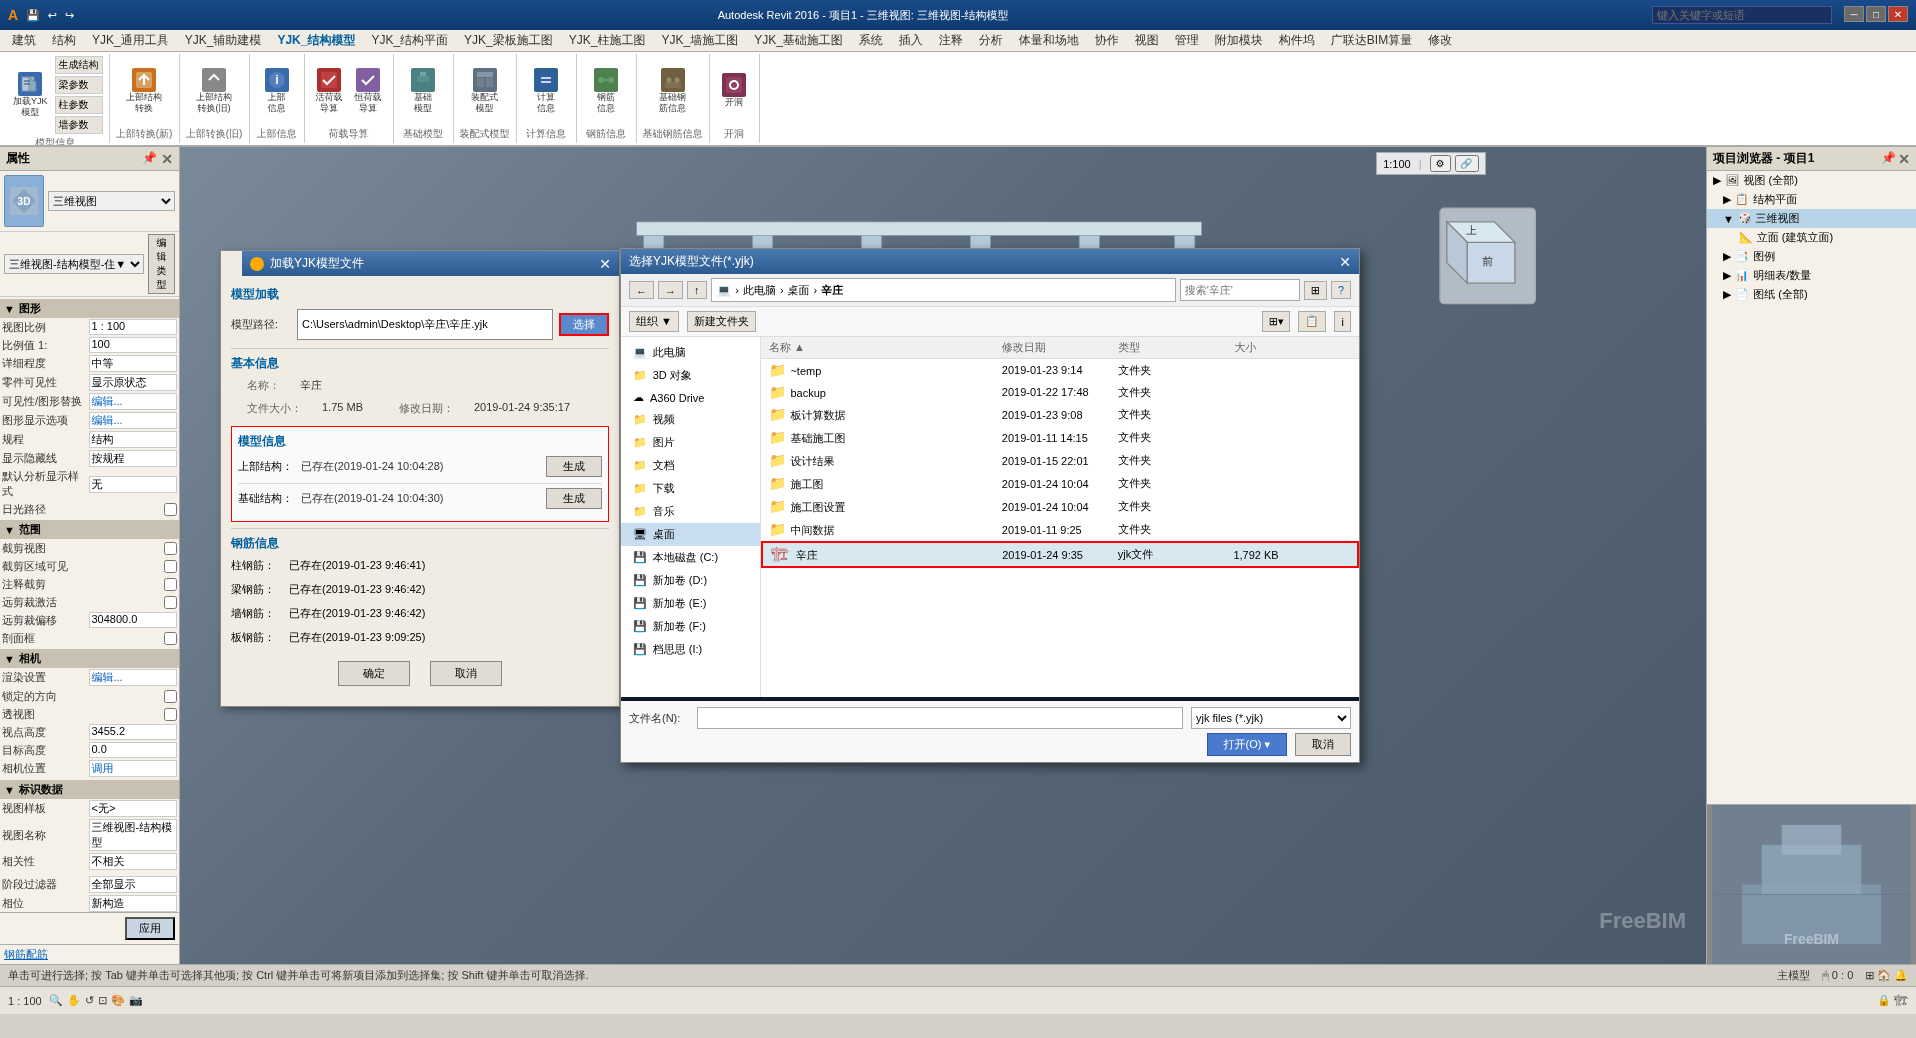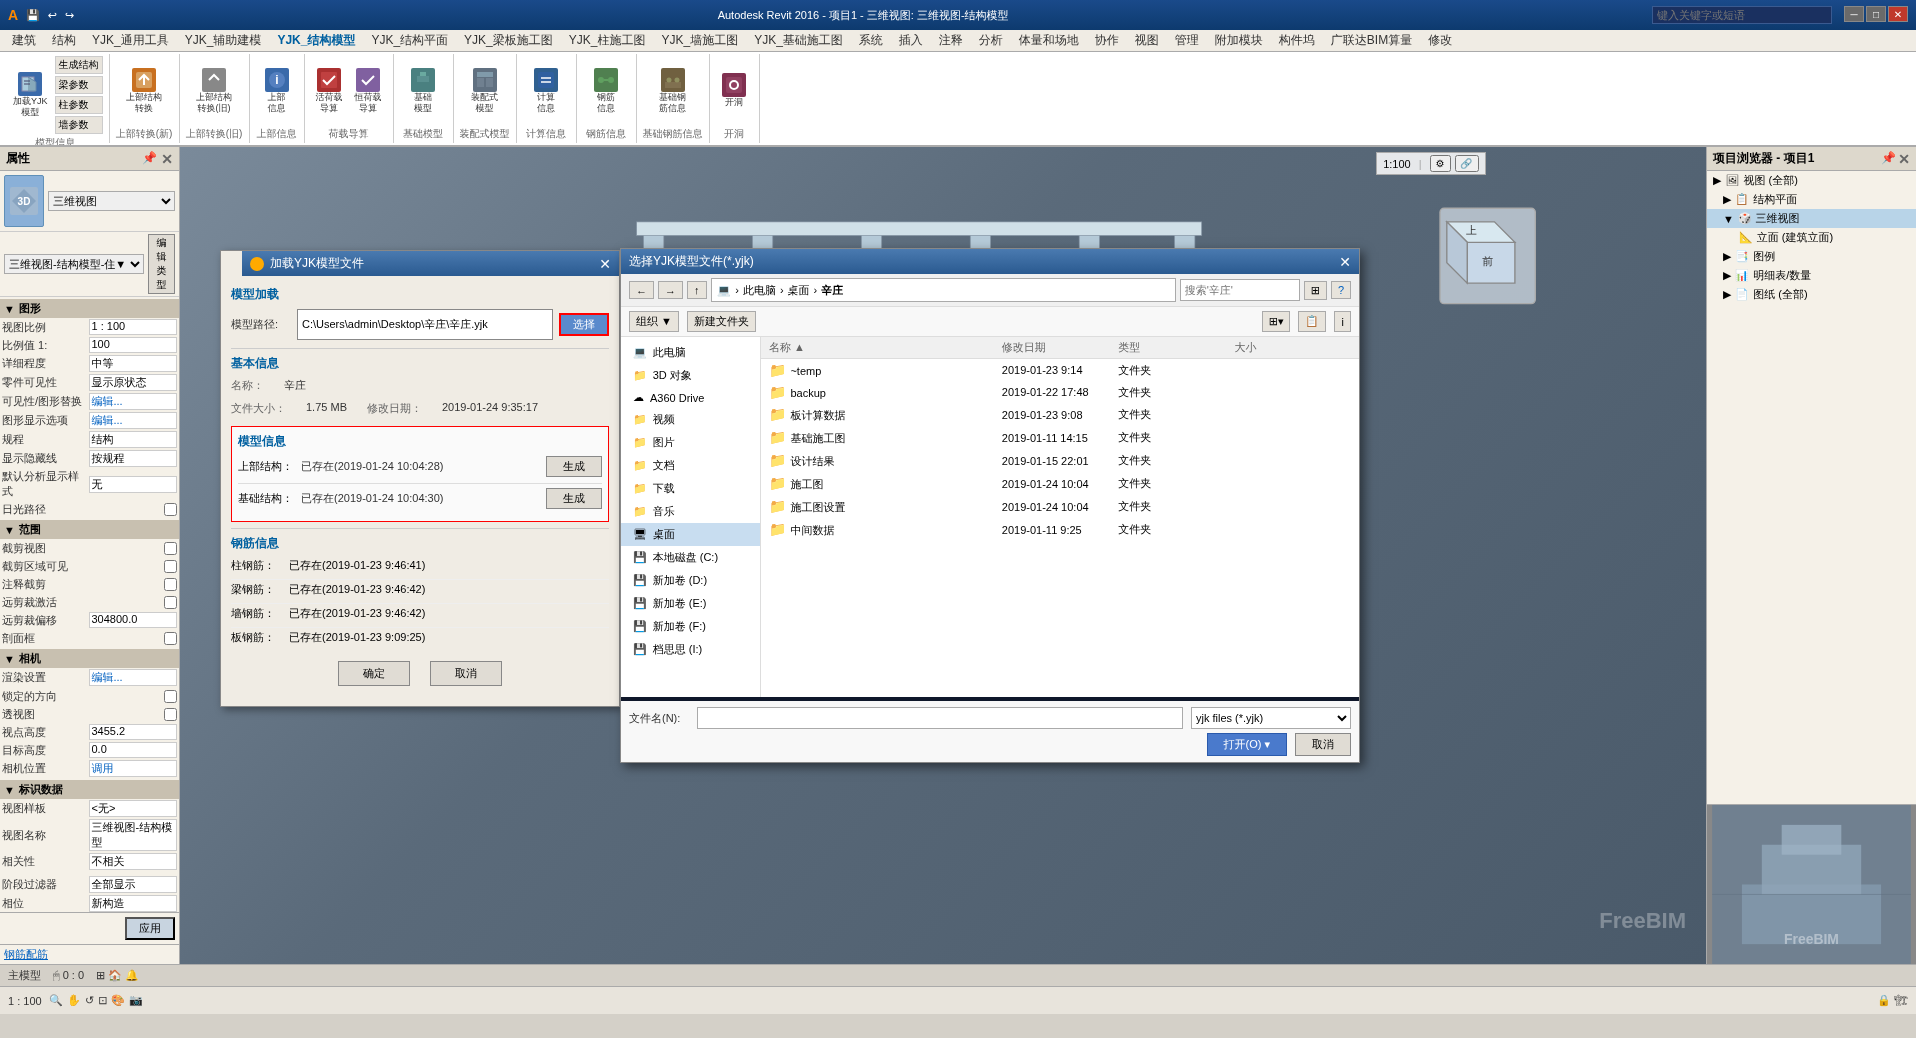--- a/index.html
+++ b/index.html
@@ -61,21 +61,21 @@
     .dialog-title-bar { background: linear-gradient(to bottom, #4a7ab0, #2a5a90); color: white; padding: 4px 8px; display: flex; justify-content: space-between; align-items: center; font-size: 12px; margin-left: 21px; }
     .dialog-close-btn { color: white; cursor: pointer; font-size: 14px; }
     .dialog-body { padding: 10px; }
     .dialog-section-title { font-size: 12px; color: #0060a0; font-weight: bold; margin-bottom: 6px; }
     .dialog-row { display: flex; align-items: center; gap: 6px; margin-bottom: 8px; }
     .dialog-label { font-size: 11px; color: #333; min-width: 60px; }
     .dialog-input { flex: 1; height: 31px; border: 1px solid #888; padding: 0 4px; font-size: 11px; background: white; }
     .dialog-btn { padding: 2px 12px; background: #e0dcd4; border: 1px solid #888; font-size: 11px; cursor: pointer; }
     .dialog-separator { border: none; border-top: 1px solid #ccc; margin: 6px 0; }
     .info-row { display: flex; font-size: 11px; margin-bottom: 4px; gap: 20px; }
-    .info-label { color: #666; }
+    .info-label { color: #666; margin-left: 16px; }
     .info-value { color: #333; }
     .model-info-box { border: 1px solid red; padding: 6px; margin: 6px 0; background: #fafafa; }
     .model-row { display: flex; align-items: center; gap: 8px; margin-bottom: 6px; font-size: 11px; }
     .model-status { flex: 1; color: #333; }
     .gen-btn { padding: 2px 16px; background: #e0dcd4; border: 1px solid #888; font-size: 11px; cursor: pointer; }
     .bottom-btns { display: flex; justify-content: center; gap: 20px; padding: 10px; }
     
     
     .dialog-file { position: absolute; top: 248px; left: 620px; width: 740px; background: #f8f8f8; border: 1px solid #888; box-shadow: 4px 4px 10px rgba(0,0,0,0.5); z-index: 300; }
     .file-title-bar { background: linear-gradient(to bottom, #4a7ab0, #2a5a90); color: white; padding: 4px 8px; display: flex; justify-content: space-between; align-items: center; font-size: 12px; }
@@ -643,20 +643,21 @@
         <rect x="50" y="40" width="100" height="50" fill="#90a5b8" opacity="0.8"></rect>
         <rect x="70" y="20" width="60" height="30" fill="#a0b5c8" opacity="0.7"></rect>
         <line x1="0" y1="90" x2="200" y2="90" stroke="#607080" stroke-width="1" opacity="0.5"></line>
         <text x="100" y="140" text-anchor="middle" fill="rgba(255,255,255,0.4)" font-size="14" font-weight="bold">FreeBIM</text>
       </svg>
     </div>
   </div>
 </div>
 
 <div class="status-bar">
+  <span style="flex:1;">单击可进行选择; 按 Tab 键并单击可选择其他项; 按 Ctrl 键并单击可将新项目添加到选择集; 按 Shift 键并单击可取消选择.</span>
   <span>主模型</span>
   <span>🖱 0 : 0</span>
   <span>⊞ 🏠 🔔</span>
 </div>
 
 <div class="bottom-bar">
   <span>1 : 100</span>
   <span style="display:flex;gap:4px;">
     <span style="cursor:pointer;">🔍</span>
     <span style="cursor:pointer;">✋</span>
@@ -907,20 +908,29 @@
         <div class="file-col-type">文件夹</div>
         <div class="file-col-size"></div>
       </div>
       <div class="file-row">
         <div class="file-col-name"><span class="folder-icon">📁</span>中间数据</div>
         <div class="file-col-date">2019-01-11 9:25</div>
         <div class="file-col-type">文件夹</div>
         <div class="file-col-size"></div>
       </div>
 
+      <div class="file-row selected" style="border:2px solid red;background:#d8e8f0;">
+        <div class="file-col-name">
+          <span style="color:#c04040;font-size:14px;margin-right:4px;">🏗</span>
+          <span>辛庄</span>
+        </div>
+        <div class="file-col-date">2019-01-24 9:35</div>
+        <div class="file-col-type">yjk文件</div>
+        <div class="file-col-size">1,792 KB</div>
+      </div>
     </div>
   </div>
 
   <div class="file-bottom">
     <div class="file-bottom-row">
       <span class="file-bottom-label">文件名(N):</span>
       <input type="text" class="file-name-input" style="">
       <select class="file-type-select">
         <option>yjk files (*.yjk)</option>
       </select>

